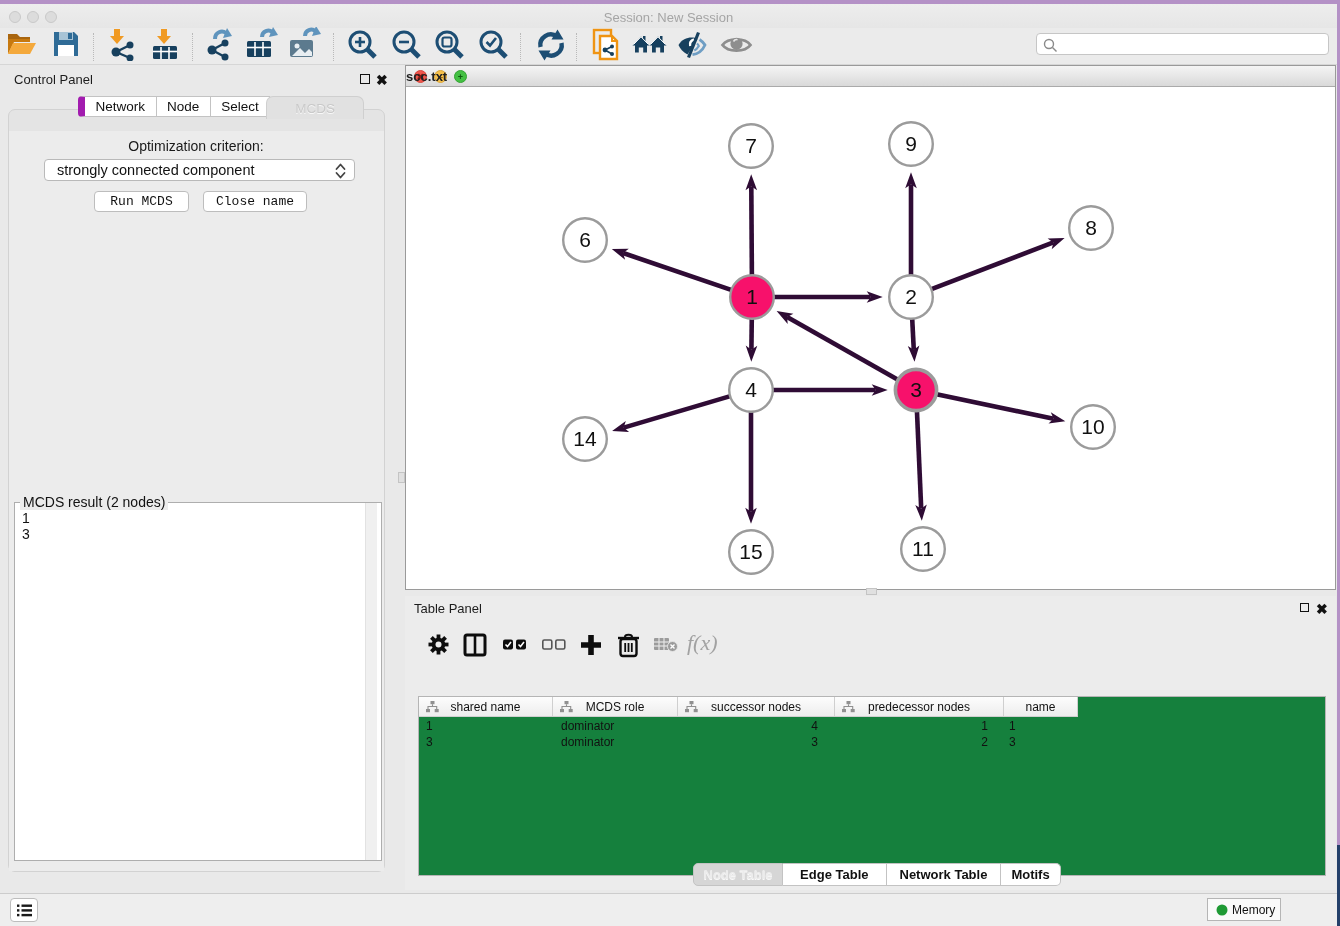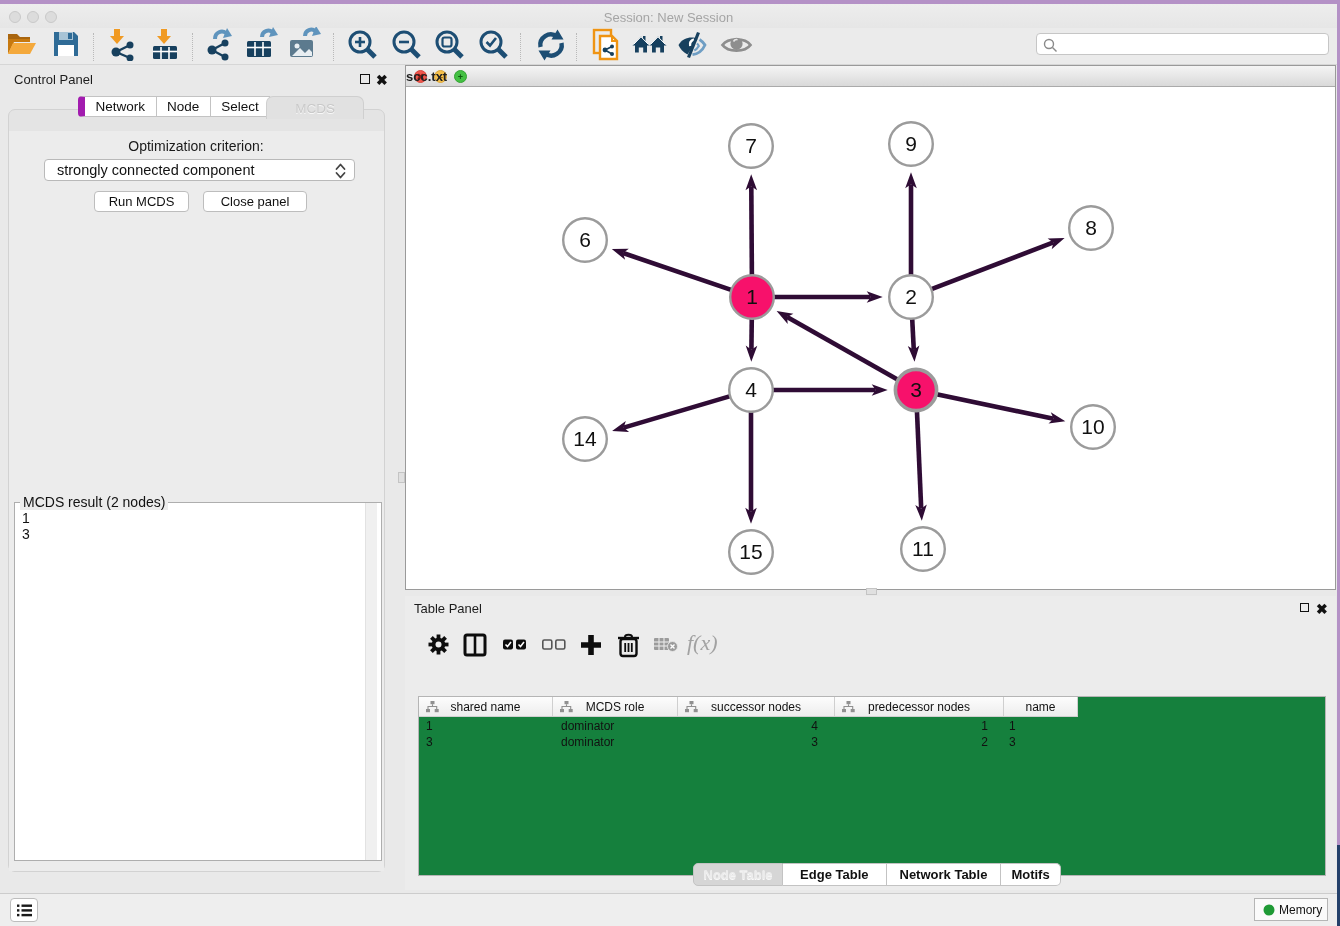--- a/index.html
+++ b/index.html
@@ -23,21 +23,21 @@
 #cphead { position:absolute; left:14px; top:7px; font-size:13px; color:#1d1d1d; }
 .pbtns { position:absolute; top:8px; font-size:12px; color:#111; }
 #cpcontainer { position:absolute; left:8px; top:44px; width:377px; height:763px; background:#e4e4e4; border:1px solid #d2d2d2; border-radius:7px; }
 #cpinner { position:absolute; left:9px; top:66px; width:375px; height:740px; background:#ececec; }
 #cptabs { position:absolute; top:31px; left:78px; height:21px; display:flex; z-index:5; }
 .ctab { height:21px; font-size:13.5px; color:#111; background:#fff; border:1px solid #c3c3c3; border-left:none; display:flex; align-items:center; justify-content:center; padding:0 10.5px; }
 .ctab.first { border-left:7px solid #a21caf; border-radius:4px 0 0 4px;text-align:center; }
 #tabmcds { height:23px; background:#e1e1e1; border:1px solid #cfcfcf; border-bottom:none; border-radius:7px 7px 0 0; color:#c9c9c9; text-shadow:0 1px 0 #f8f8f8; margin-left:-4px; padding:0 28px; display:flex; align-items:center; font-size:13.5px; }
 #optlabel { position:absolute; left:0; top:73px; width:392px; text-align:center; font-size:14px; color:#1a1a1a; }
 #optsel { position:absolute; left:44px; top:94px; width:311px; height:22px; background:#fff; border:1px solid #b9b9b9; border-radius:4px; font-size:14.5px; color:#111; line-height:20px; padding-left:12px; }
-.btn { position:absolute; top:126px; height:21px; background:#fff; border:1px solid #bdbdbd; border-radius:4px; font-size:13px; color:#111; text-align:center; line-height:19px; }
+.btn { position:absolute; top:126px; height:21px; background:#fff; border:1px solid #bdbdbd; border-radius:4px; font-size:13px; color:#111; text-align:center; line-height:19px;font-family:Liberation Mono, monospace; }
 #resultbox { position:absolute; left:14px; top:437px; width:368px; height:359px; background:#fff; border:1px solid #aeaeae; }
 #resultlegend { position:absolute; left:20px; top:429px; background:#ececec; padding:0 3px; font-size:14px; color:#111; }
 #resultitems { position:absolute; left:22px; top:445px; font-size:14px; color:#111; line-height:16px; }
 #resultscroll { position:absolute; left:365px; top:438px; width:12px; height:357px; background:#f0f0f0; border-left:1px solid #e2e2e2; }
 
 #vhandle { left:398px; top:472px; width:7px; height:11px; background:#e0e0e0; border:1px solid #c4c4c4; }
 #hhandle { left:866px; top:588px; width:11px; height:7px; background:#e0e0e0; border:1px solid #c4c4c4; }
 
 #netwin { left:405px; top:65px; width:931px; height:525px; border:1px solid #9a9a9a; background:#fff; }
 #nettitle { position:absolute; left:0; top:0; width:100%; height:21px; background:linear-gradient(#f5f5f5,#d9d9d9); border-bottom:1px solid #aaa; }
@@ -52,21 +52,21 @@
 .hcell { position:absolute; top:0; height:20px; border-right:1px solid #cfcfcf; font-size:12px; color:#111; text-align:center; line-height:20px; }
 .hicon { position:absolute; top:4px; }
 .trow { position:absolute; font-size:12px; color:#111; height:16px; line-height:16px; }
 #ttabs { position:absolute; left:288px; top:267px; height:23px; display:flex; }
 .ttab { height:23px; font-size:13px; font-weight:bold; color:#111; background:#fff; border:1px solid #c3c3c3; border-left:none; display:flex; align-items:center; padding:0 9px; }
 #ttab-node { background:#d6d6d6; color:#ececec; text-shadow:0 1px 0 #fafafa; border-left:1px solid #c3c3c3; border-radius:5px 0 0 5px; }
 #ttab-motifs { border-radius:0 5px 5px 0; }
 
 #statusbar { left:0; top:893px; width:1337px; height:33px; background:#eeeeee; border-top:1px solid #cccccc; }
 #listbtn { position:absolute; left:10px; top:4px; width:28px; height:24px; background:#fff; border:1px solid #bdbdbd; border-radius:4px; }
-#membtn { position:absolute; left:1254px; top:4px; width:74px; height:23px; background:#fafafa; border:1px solid #b5b5b5; font-size:12px; color:#111;padding-left:36px; }
+#membtn { position:absolute; left:1207px; top:4px; width:74px; height:23px; background:#fafafa; border:1px solid #b5b5b5; font-size:12px; color:#111;padding-left:36px; }
 svg.icon { display:block; }
 </style>
 </head>
 <body>
 <div class="abs" id="topstrip"></div>
 <div class="abs" id="rightstrip"></div>
 <div class="abs" style="right:0; top:845px; width:3px; height:81px; background:#24406a; z-index:51;"></div>
 
 <div class="abs" id="titlebar">
   <div class="dot" style="left:9px"></div>
@@ -227,21 +227,21 @@
       <div class="ctab">Select</div>
       <div id="tabmcds">MCDS</div>
   </div>
   <div id="optsel">strongly connected component
     <svg class="icon" style="position:absolute; right:8px; top:3px;" width="11" height="16" viewBox="0 0 11 16">
         <path d="M1.5 6 L5.5 1.5 L9.5 6 M1.5 10 L5.5 14.5 L9.5 10" stroke="#444" stroke-width="1.8" fill="none" stroke-linecap="round" stroke-linejoin="round"></path>
       </svg>
   </div>
   <div id="optlabel">Optimization criterion:</div>
   <div class="btn" style="left:94px; width:95px;">Run MCDS</div>
-  <div class="btn" style="left:203px; width:104px;">Close panel</div>
+  <div class="btn" style="left:203px; width:104px;">Close name</div>
   <div id="resultbox"></div>
   <div id="resultscroll"></div>
   <div id="resultlegend">MCDS result (2 nodes)</div>
   <div id="resultitems">1<br>3</div>
 </div>
 
 <div class="abs" id="vhandle"></div>
 
 <div class="abs" id="netwin">
   <div id="nettitle">

